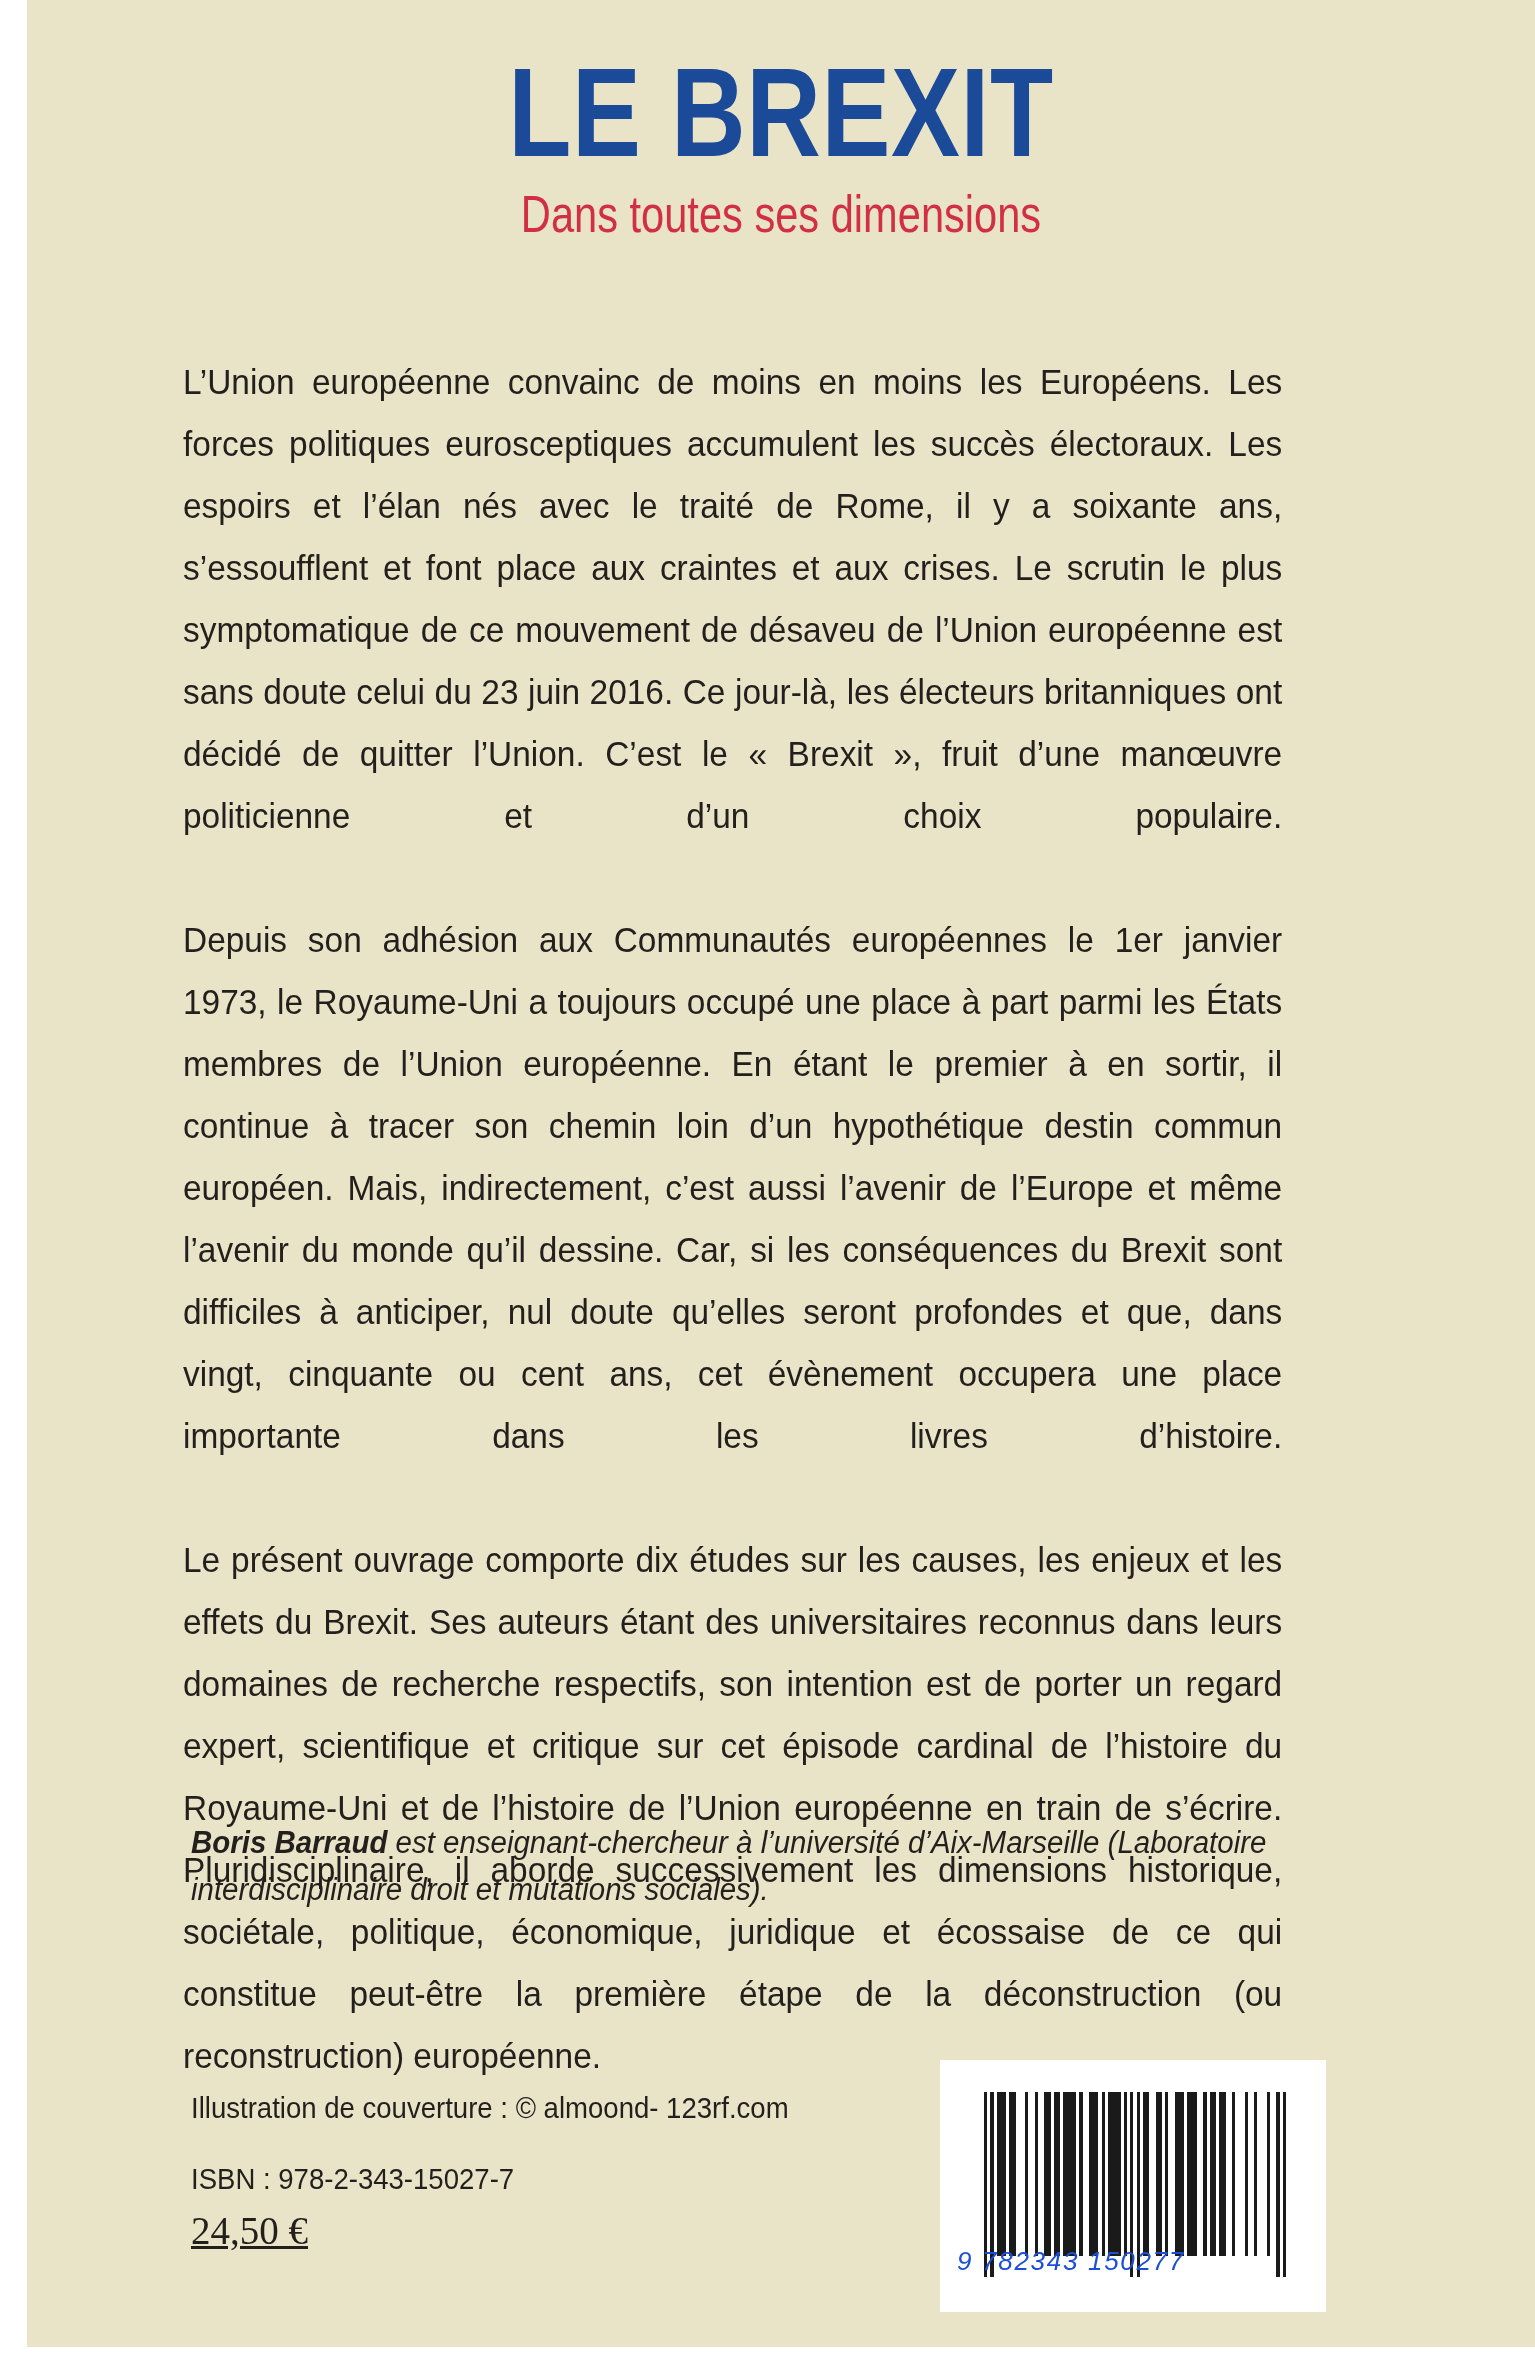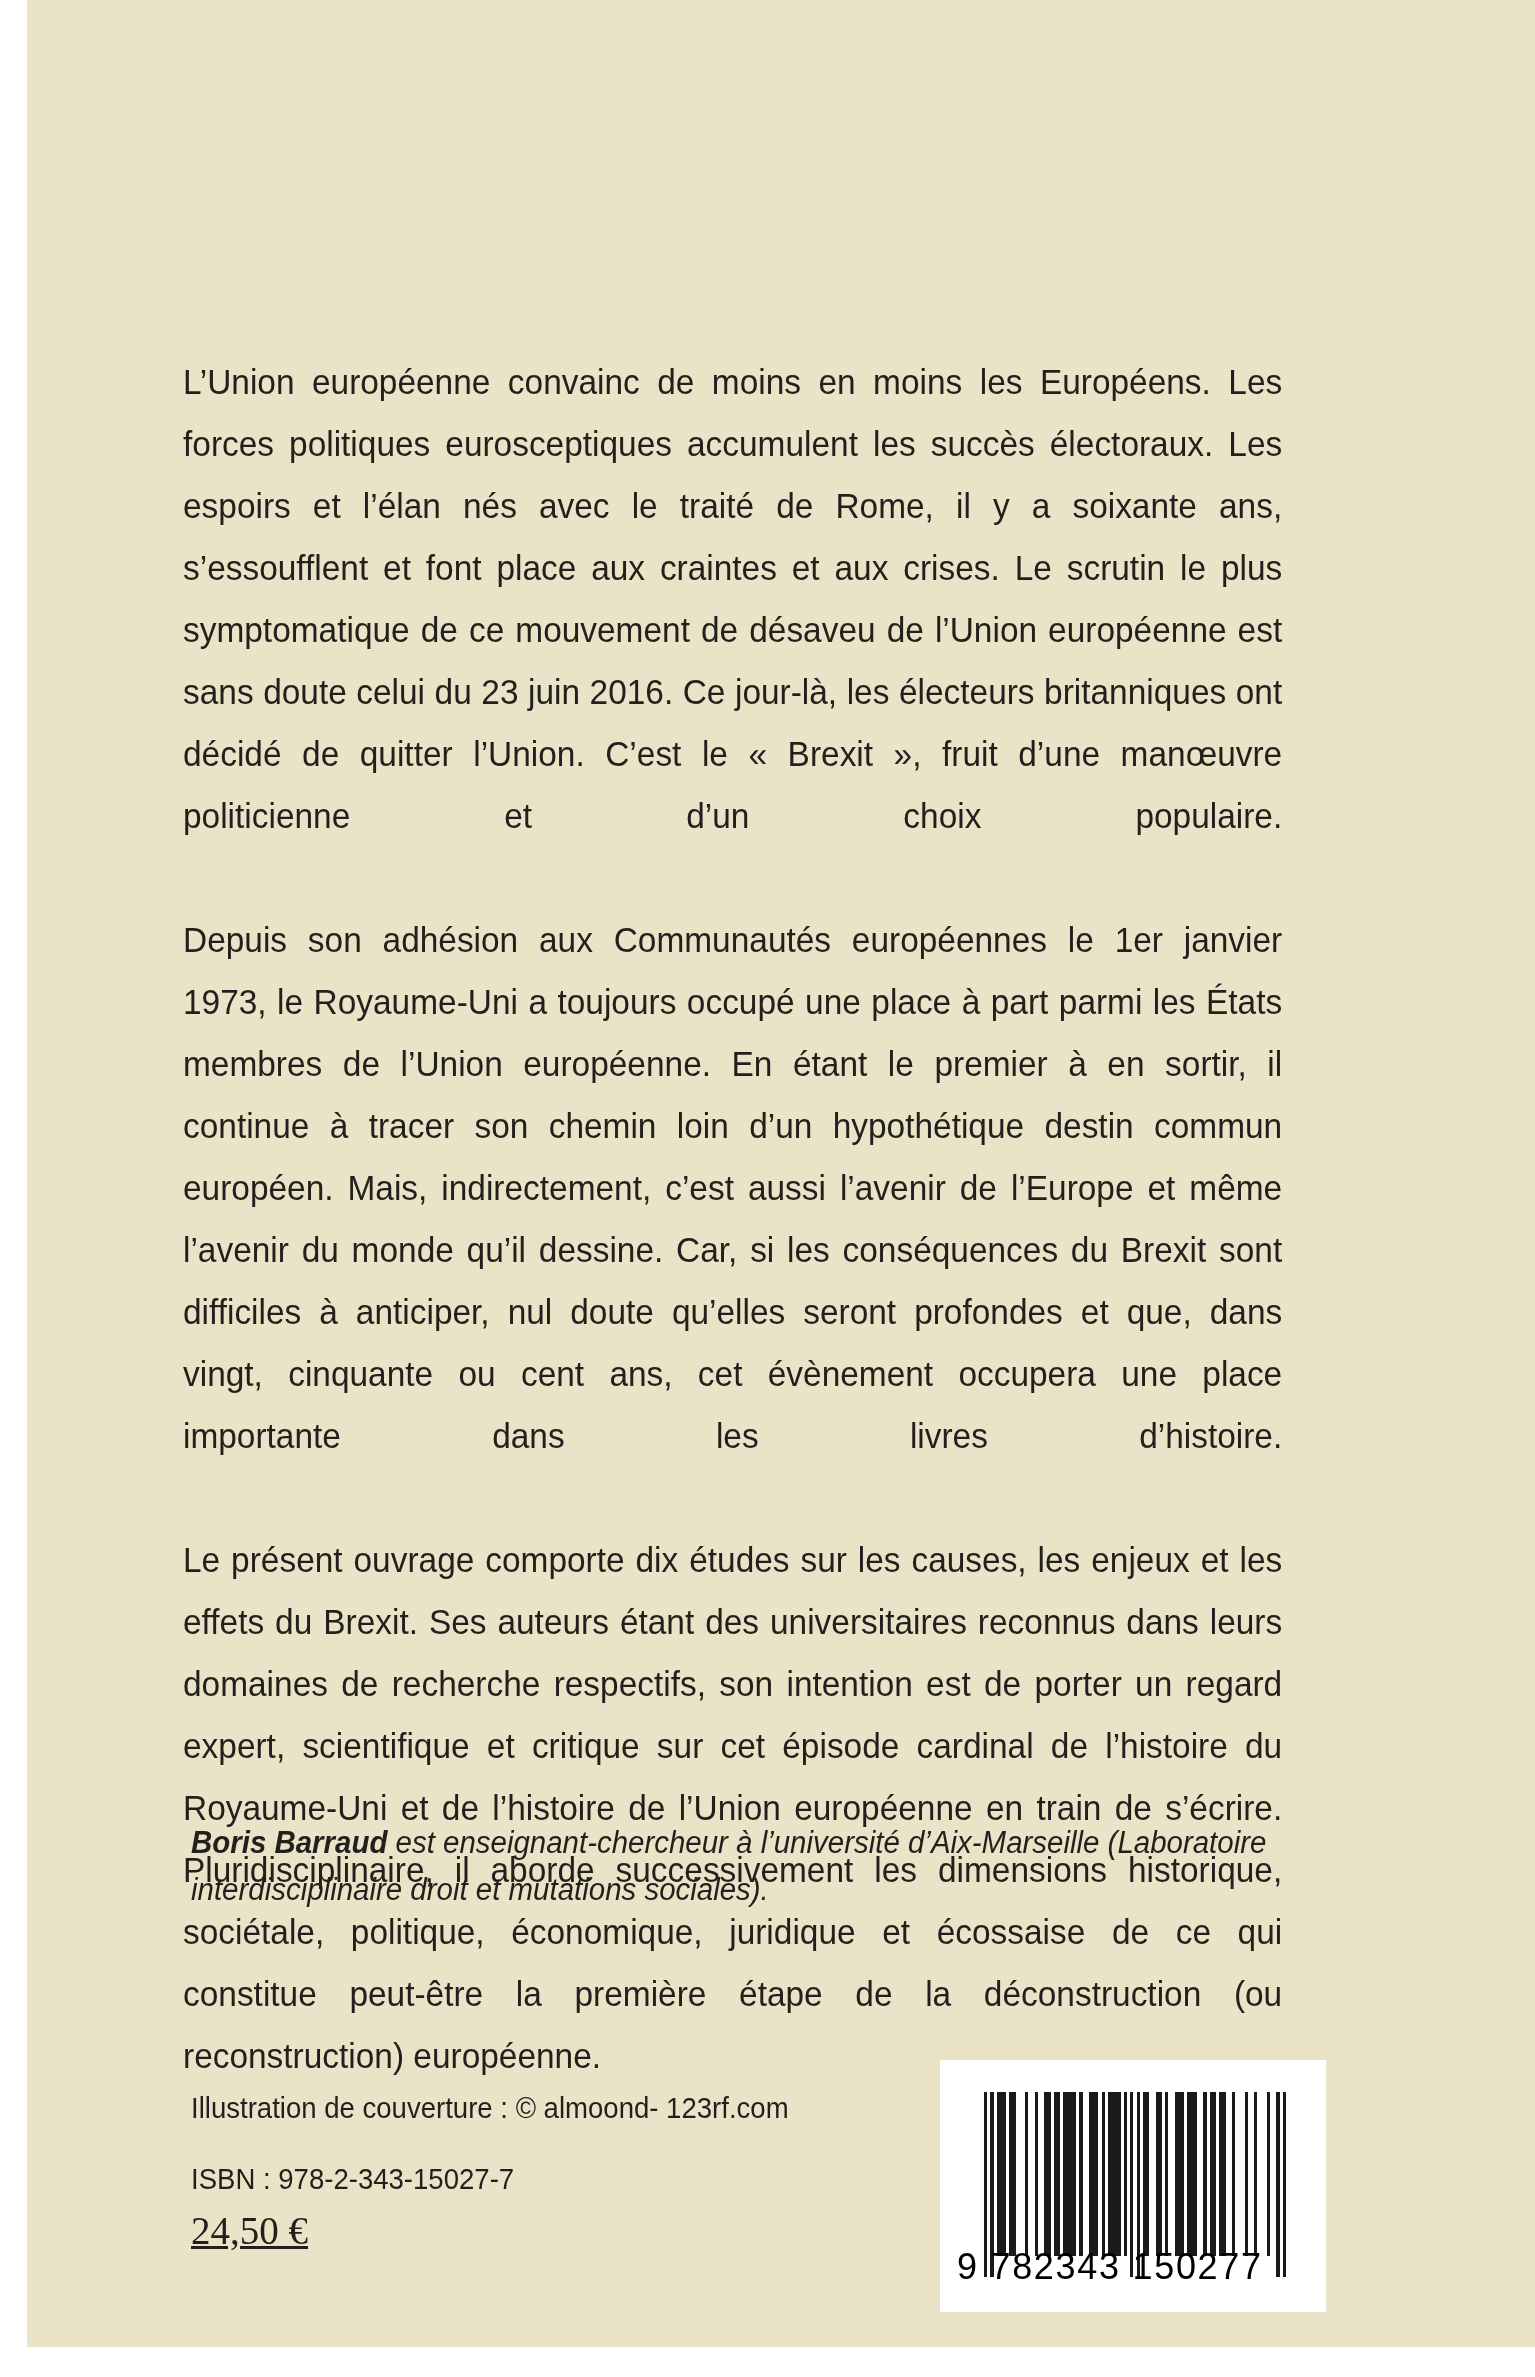--- a/index.html
+++ b/index.html
@@ -163,31 +163,36 @@
     position: absolute;
     top: 0;
     background: #1a1a1a;
   }
   #barcode-digits {
     position: absolute;
     left: 17px;
     top: 186px;
     width: 336px;
     font-family: "Liberation Sans", sans-serif;
-    font-size: 36px;
+    font-size: 26px;
     letter-spacing: 1.7px;
-    color: #000000;
-    white-space: nowrap;
+    color: #1d4ed8;
+    white-space: nowrap;
+    font-style: italic;
   }
 </style>
 </head>
 <body>
 
 <div id="cover">
 
+  <div id="title-block">
+    <div id="book-title">LE BREXIT</div>
+    <div id="book-subtitle">Dans toutes ses dimensions</div>
+  </div>
 
   <div id="body-col">
     <p class="para">L’Union européenne convainc de moins en moins les Européens. Les forces politiques eurosceptiques accumulent les succès électoraux. Les espoirs et l’élan nés avec le traité de Rome, il y a soixante ans, s’essoufflent et font place aux craintes et aux crises. Le scrutin le plus symptomatique de ce mouvement de désaveu de l’Union européenne est sans doute celui du 23 juin 2016. Ce jour-là, les électeurs britanniques ont décidé de quitter l’Union. C’est le « Brexit », fruit d’une manœuvre politicienne et d’un choix populaire.</p>
     <p class="para">Depuis son adhésion aux Communautés européennes le 1er janvier 1973, le Royaume-Uni a toujours occupé une place à part parmi les États membres de l’Union européenne. En étant le premier à en sortir, il continue à tracer son chemin loin d’un hypothétique destin commun européen. Mais, indirectement, c’est aussi l’avenir de l’Europe et même l’avenir du monde qu’il dessine. Car, si les conséquences du Brexit sont difficiles à anticiper, nul doute qu’elles seront profondes et que, dans vingt, cinquante ou cent ans, cet évènement occupera une place importante dans les livres d’histoire.</p>
     <p class="para nojust">Le présent ouvrage comporte dix études sur les causes, les enjeux et les effets du Brexit. Ses auteurs étant des universitaires reconnus dans leurs domaines de recherche respectifs, son intention est de porter un regard expert, scientifique et critique sur cet épisode cardinal de l’histoire du Royaume-Uni et de l’histoire de l’Union européenne en train de s’écrire. Pluridisciplinaire, il aborde successivement les dimensions historique, sociétale, politique, économique, juridique et écossaise de ce qui constitue peut-être la première étape de la déconstruction (ou reconstruction) européenne.</p>
   </div>
 
   <div id="author-note">
     <span id="author-name">Boris Barraud</span><span> est enseignant-chercheur à l’université d’Aix-Marseille (Laboratoire interdisciplinaire droit et mutations sociales).</span>
   </div>

